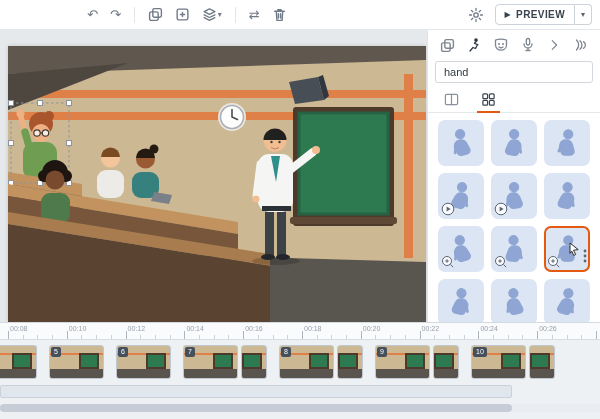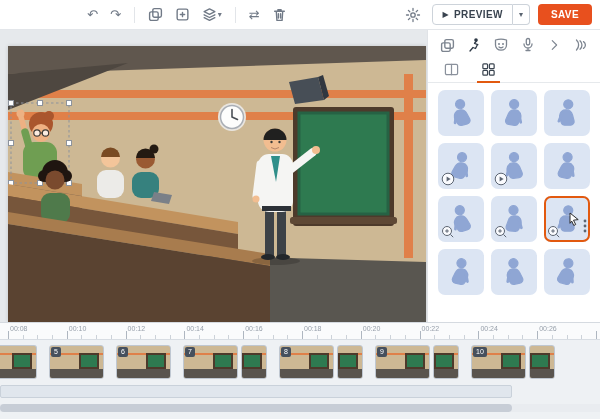--- a/index.html
+++ b/index.html
@@ -137,21 +137,20 @@
             <path class="icn" d="M8 1.5v2M8 12.5v2M1.5 8h2M12.5 8h2M3.4 3.4l1.4 1.4M11.2 11.2l1.4 1.4M12.6 3.4l-1.4 1.4M4.8 11.2l-1.4 1.4"></path>
           </svg>
       </button>
       <div class="preview-split">
         <button class="btn-preview">
           <span class="play-glyph">▶</span>
           <span>PREVIEW</span>
         </button>
         <button class="btn-prevdrop">▾</button>
       </div>
-      <button class="btn-save">SAVE</button>
     </div>
   </header>
 
   <div class="workspace">
     <div class="stage">
       <svg width="418" height="276" viewBox="0 0 418 276">
 
         <g>
           <rect width="418" height="276" fill="#cdb894"></rect>
           <rect y="44" width="418" height="8" fill="#e08049"></rect>
@@ -297,20 +296,23 @@
         <svg width="14" height="14" viewBox="0 0 16 16">
             <path class="icn" d="M6 3l5 5-5 5"></path>
           </svg>
       </button>
       <button class="cbtn">
         <svg width="16" height="16" viewBox="0 0 16 16">
             <path class="icn" d="M4.5 3a7 7 0 0 1 0 10M8 3.8a5.5 5.5 0 0 1 0 8.4M11.5 4.6a4 4 0 0 1 0 6.8"></path>
           </svg>
       </button>
     </div>
+    <div class="search-row">
+      <input type="text" value="hand" style="">
+    </div>
     <div class="ptabs">
       <button class="ptab">
         <svg width="15" height="15" viewBox="0 0 16 16">
             <rect class="icn" x="1.5" y="2.5" width="13" height="11" rx="1.5"></rect>
             <path class="icn" d="M8 2.5v11"></path>
           </svg>
       </button>
       <button class="ptab sel">
         <svg width="15" height="15" viewBox="0 0 16 16">
             <rect class="icn" x="2" y="2" width="5" height="5" rx="1"></rect>

